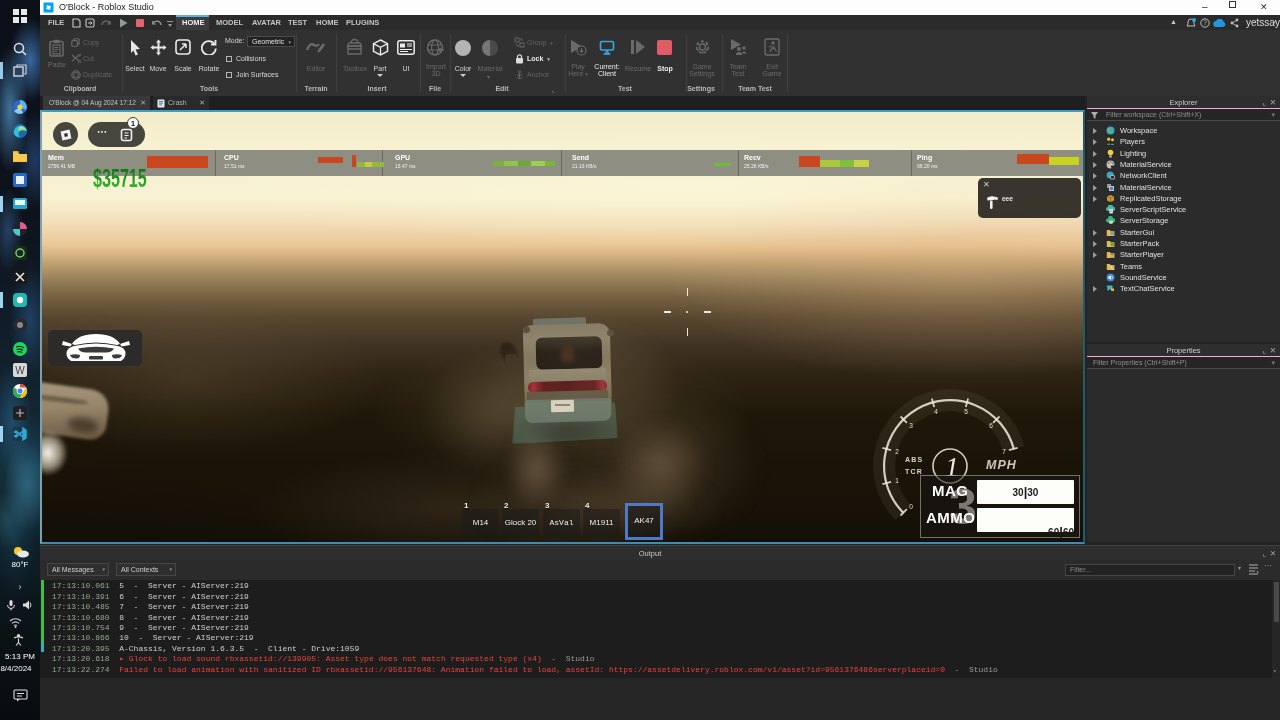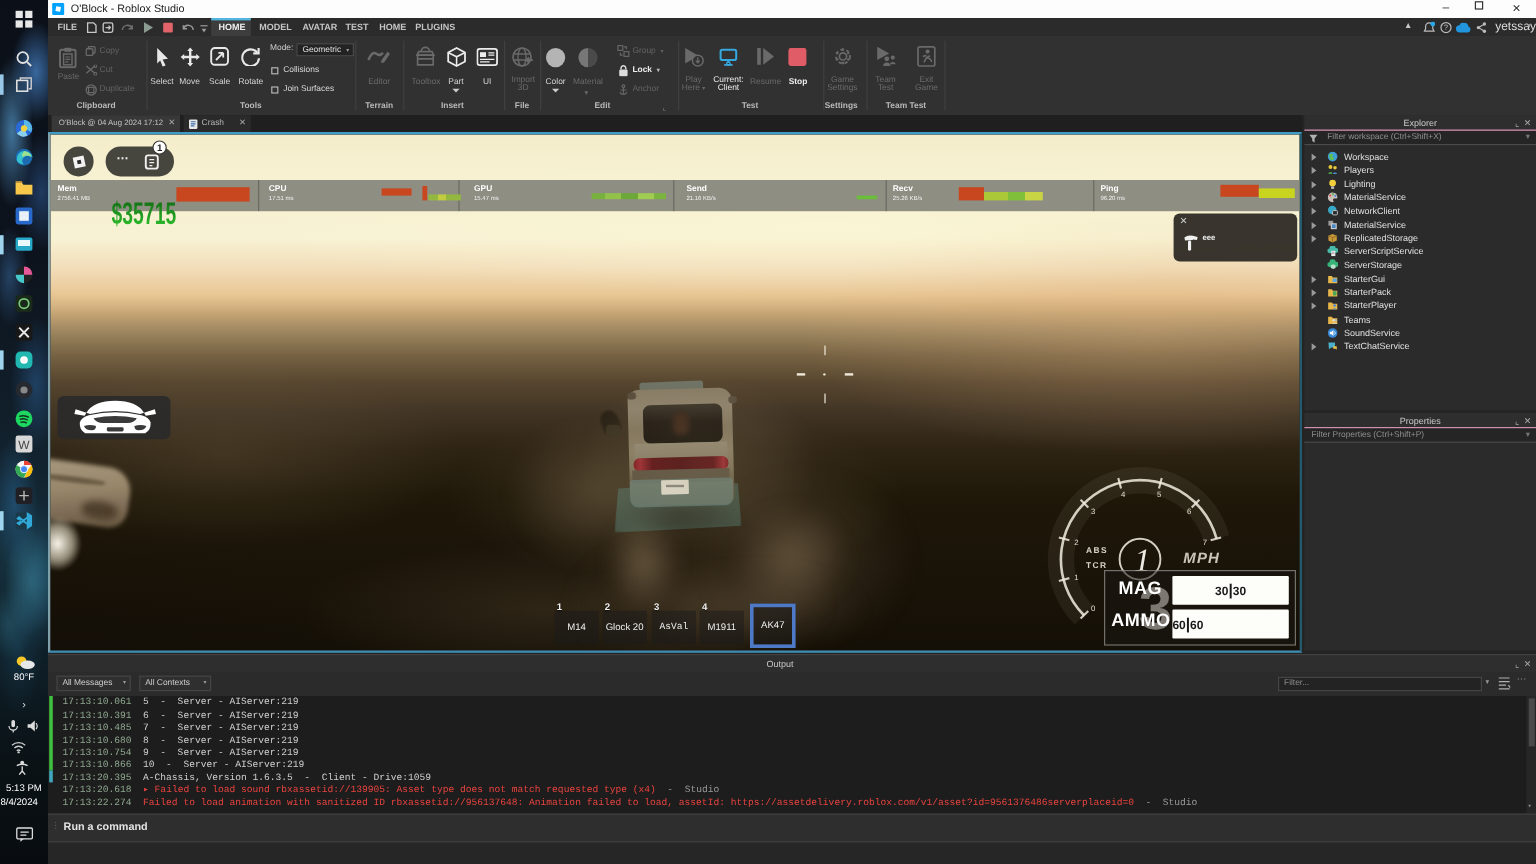--- a/index.html
+++ b/index.html
@@ -615,21 +615,21 @@
     <div class="abs" style="left:944px;top:346px;color:rgba(240,237,226,.82);font-size:12.5px;font-weight:bold;font-style:italic;letter-spacing:1px">MPH</div>
 
     <div class="abs" style="left:878px;top:363px;width:160px;height:63px;background:rgba(25,22,18,.55);border:1.5px solid rgba(190,190,185,.55)">
       <div class="abs" style="left:28px;top:2px;color:rgba(225,222,215,.5);font-size:50px;font-weight:bold;font-family:'Liberation Sans'">3</div>
       <div class="abs" style="left:11px;top:6px;color:#fff;font-size:15px;font-weight:bold;letter-spacing:.5px">MAG</div>
       <div class="abs" style="left:56px;top:4px;width:97px;height:24px;background:#fdfdfa;border-radius:1px">
         <div style="position:absolute;left:0;top:0;width:100%;text-align:center;font-size:10px;font-weight:bold;color:#1a1a1a;line-height:24px">30<span style="font-size:13px">|</span>30</div>
       </div>
       <div class="abs" style="left:5px;top:33px;color:#fff;font-size:15px;font-weight:bold;letter-spacing:.5px">AMMO</div>
       <div class="abs" style="left:56px;top:32px;width:97px;height:24px;background:#fdfdfa;border-radius:1px">
-        <div style="position:absolute;left:0;top:0;width:100%;text-align:left;font-size:10px;font-weight:bold;color:#1a1a1a;line-height:24px">60<span style="font-size:13px">|</span>60</div>
+        <div style="position:absolute;left:0;top:12px;width:100%;text-align:right;font-size:10px;font-weight:bold;color:#1a1a1a;line-height:24px">60<span style="font-size:13px">|</span>60</div>
       </div>
     </div>
 
     <div class="abs hslot" style="left:420px;top:397px;">M14</div>
     <div class="abs hslot" style="left:460px;top:397px;">Glock 20</div>
     <div class="abs hslot" style="left:501px;top:397px;font-family:Liberation Mono, monospace;">AsVal</div>
     <div class="abs hslot" style="left:541px;top:397px;">M1911</div>
     <div class="abs" style="left:583px;top:391px;width:38px;height:37px;border:3.5px solid #4d79c7;background:rgba(25,25,25,.55);color:#f0f0f0;font-size:8px;text-align:center;line-height:30px">AK47</div>
     <div class="abs hnum" style="left:422px;top:389px">1</div>
     <div class="abs hnum" style="left:462px;top:389px">2</div>
@@ -807,27 +807,23 @@
       <div class="abs" style="left:1px;top:0px;width:3px;height:62px;background:#3fbf3f"></div>
       <div class="abs" style="left:1px;top:62px;width:3px;height:10px;background:#3fa8bf"></div>
       <div style="position:absolute;left:12px;top:-9px">
 <span class="ts">17:13:10.061</span>  5  -  Server - AIServer:219
 <span class="ts">17:13:10.391</span>  6  -  Server - AIServer:219
 <span class="ts">17:13:10.485</span>  7  -  Server - AIServer:219
 <span class="ts">17:13:10.680</span>  8  -  Server - AIServer:219
 <span class="ts">17:13:10.754</span>  9  -  Server - AIServer:219
 <span class="ts">17:13:10.866</span>  10  -  Server - AIServer:219
 <span class="ts">17:13:20.395</span>  A-Chassis, Version 1.6.3.5  -  Client - Drive:1059
-<span class="ts">17:13:20.618</span>  <span class="red">▸ Failed to load sound rbxassetid://139905: Asset type does not match requested type (x4)</span>  <span class="gray">-  Studio</span>
+<span class="ts">17:13:20.618</span>  <span class="red">▸ Glock to load sound rbxassetid://139905: Asset type does not match requested type (x4)</span>  <span class="gray">-  Studio</span>
 <span class="ts">17:13:22.274</span>  <span class="red">Failed to load animation with sanitized ID rbxassetid://956137648: Animation failed to load, assetId: https://assetdelivery.roblox.com/v1/asset?id=9561376486serverplaceid=0</span>  <span class="gray">-  Studio</span>
       </div>
       <div class="abs" style="right:0;top:0;width:8px;height:98px;background:#262626">
         <div class="abs" style="left:1.5px;top:2px;width:5px;height:40px;background:#4a4a4a"></div>
         <div class="abs" style="left:1px;bottom:1px;color:#888;font-size:6px">▾</div>
       </div>
     </div>
-    <div class="abs" style="left:0;top:133px;width:1240px;height:24px;background:#2e2e2e;border-top:1px solid #404040;border-bottom:1px solid #404040">
-      <span style="position:absolute;left:3px;top:5px;color:#666;font-size:7px">⋮</span>
-      <span style="position:absolute;left:13px;top:5px;color:#e4e4e4;font-size:9px;font-weight:bold">Run a command</span>
-    </div>
   </div>
 
 </div>
 
 </body></html>

